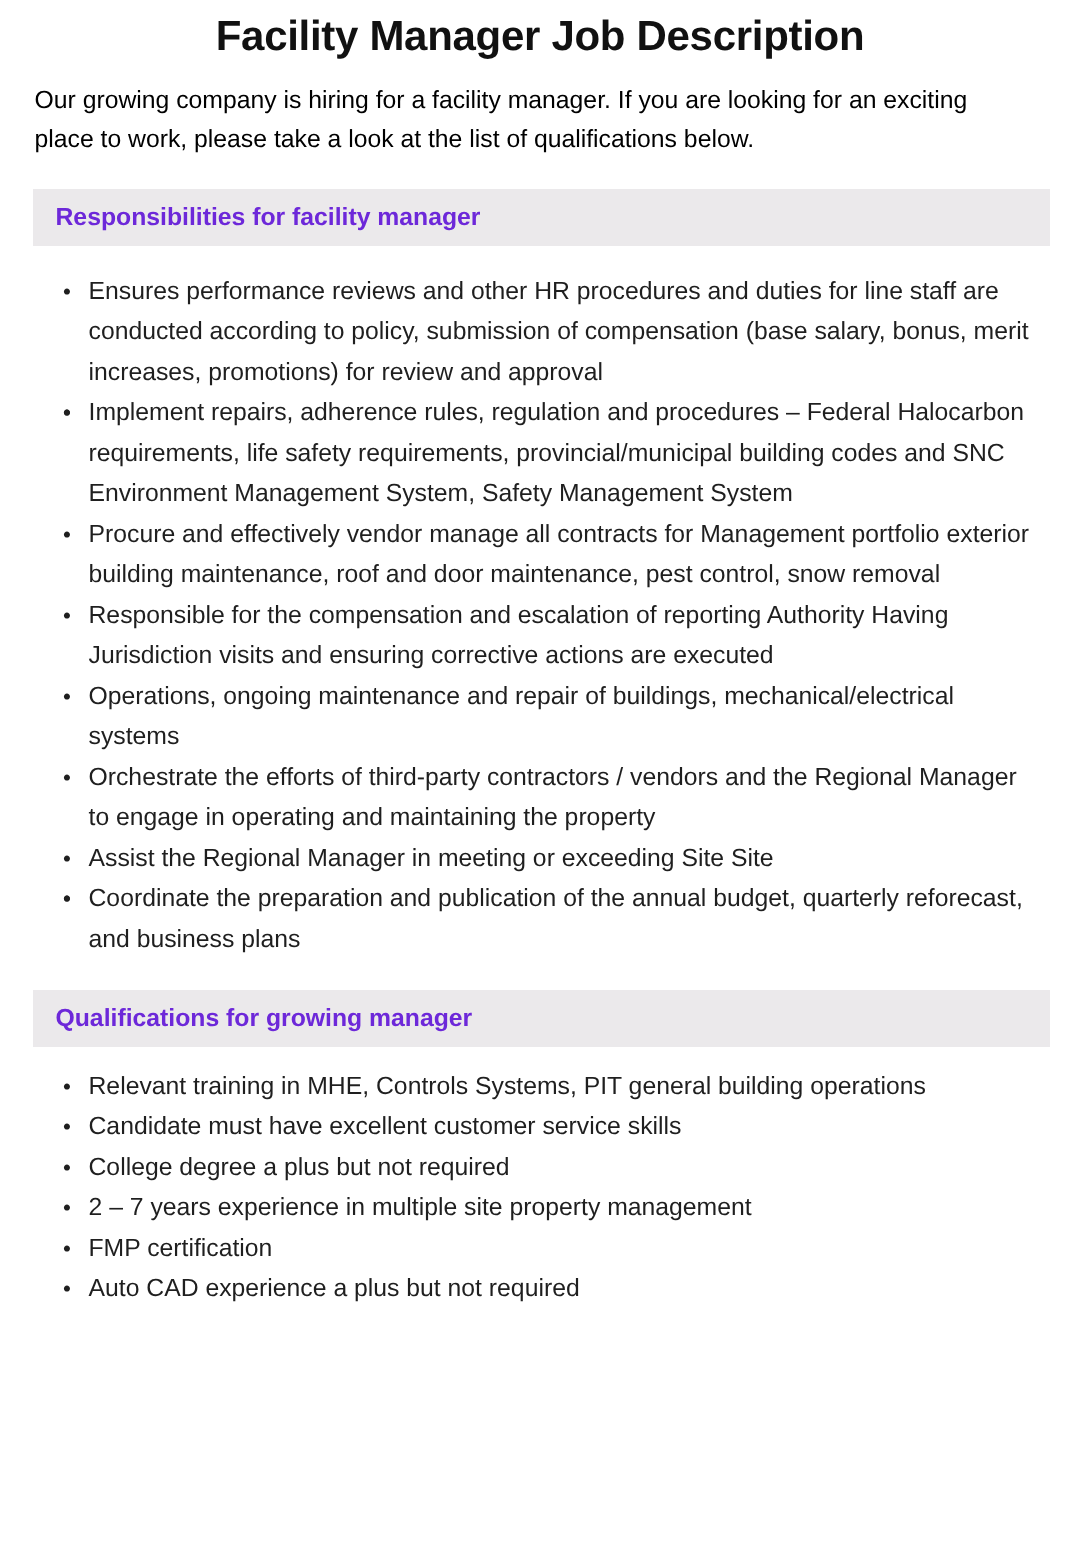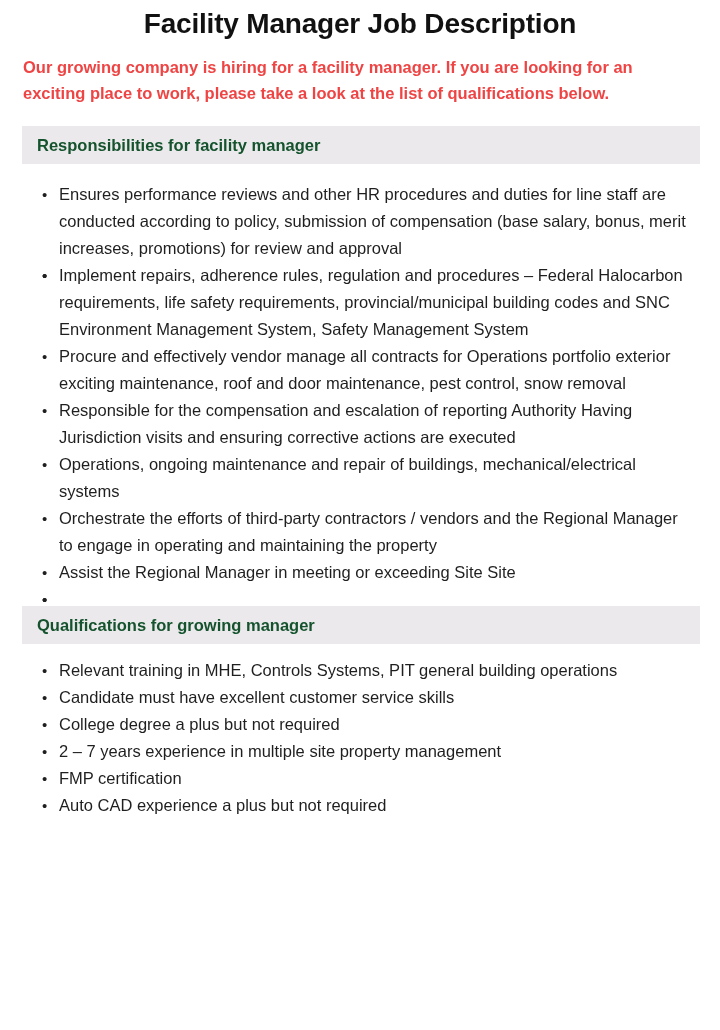--- a/index.html
+++ b/index.html
@@ -32,41 +32,40 @@
     margin: 0;
     padding: 7px 20px 0 20px;
     line-height: 34px;
   }
 
   .intro {
     margin: 0;
     padding: 13px 48px 0 23px;
     font-size: 16.5px;
     line-height: 26px;
-    color: #ef4444;
-    font-weight: bold;
+    color: #000000;
   }
 
   .section {
     margin: 0;
   }
 
   .section-header {
     margin: 20px 20px 0 22px;
     background: #ebe9eb;
     height: 38px;
     display: flex;
     align-items: center;
     padding: 0 15px;
   }
 
   .section-header-text {
     font-size: 16.5px;
     font-weight: 600;
-    color: #14532d;
+    color: #6d28d9;
     line-height: 20px;
   }
 
   ul.bullets {
     list-style: none;
     margin: 0;
     padding: 0;
   }
 
   ul.bullets.responsibilities {
@@ -110,27 +109,27 @@
   <p class="intro">Our growing company is hiring for a facility manager. If you are looking for an exciting place to work, please take a look at the list of qualifications below.</p>
 
   <div class="section">
     <div class="section-header">
       <span class="section-header-text">Responsibilities for facility manager</span>
     </div>
     <ul class="bullets responsibilities" id="list-responsibilities">
         <li><span class="bullet-dot">•</span><span>Ensures performance reviews and other HR procedures and duties for line staff are conducted according to policy, submission of compensation (base salary, bonus, merit increases, promotions) for review and approval</span></li>
         <li><span class="bullet-dot">•</span></li>
         <li><span class="bullet-dot">•</span><span>Implement repairs, adherence rules, regulation and procedures – Federal Halocarbon requirements, life safety requirements, provincial/municipal building codes and SNC Environment Management System, Safety Management System</span></li>
-        <li><span class="bullet-dot">•</span><span>Procure and effectively vendor manage all contracts for Operations portfolio exterior exciting maintenance, roof and door maintenance, pest control, snow removal</span></li>
+        <li><span class="bullet-dot">•</span><span>Procure and effectively vendor manage all contracts for Management portfolio exterior building maintenance, roof and door maintenance, pest control, snow removal</span></li>
         <li><span class="bullet-dot">•</span><span>Responsible for the compensation and escalation of reporting Authority Having Jurisdiction visits and ensuring corrective actions are executed</span></li>
         <li><span class="bullet-dot">•</span><span>Operations, ongoing maintenance and repair of buildings, mechanical/electrical systems</span></li>
         <li><span class="bullet-dot">•</span><span>Orchestrate the efforts of third-party contractors / vendors and the Regional Manager to engage in operating and maintaining the property</span></li>
         <li><span class="bullet-dot">•</span><span>Assist the Regional Manager in meeting or exceeding Site Site</span></li>
         <li><span class="bullet-dot">•</span></li>
-        <li><span class="bullet-dot">•</span></li>
+        <li><span class="bullet-dot">•</span><span>Coordinate the preparation and publication of the annual budget, quarterly reforecast, and business plans</span></li>
       </ul>
   </div>
 
   <div class="section">
     <div class="section-header">
       <span class="section-header-text">Qualifications for growing manager</span>
     </div>
     <ul class="bullets qualifications" id="list-qualifications">
         <li><span class="bullet-dot">•</span><span>Relevant training in MHE, Controls Systems, PIT general building operations</span></li>
         <li><span class="bullet-dot">•</span><span>Candidate must have excellent customer service skills</span></li>

